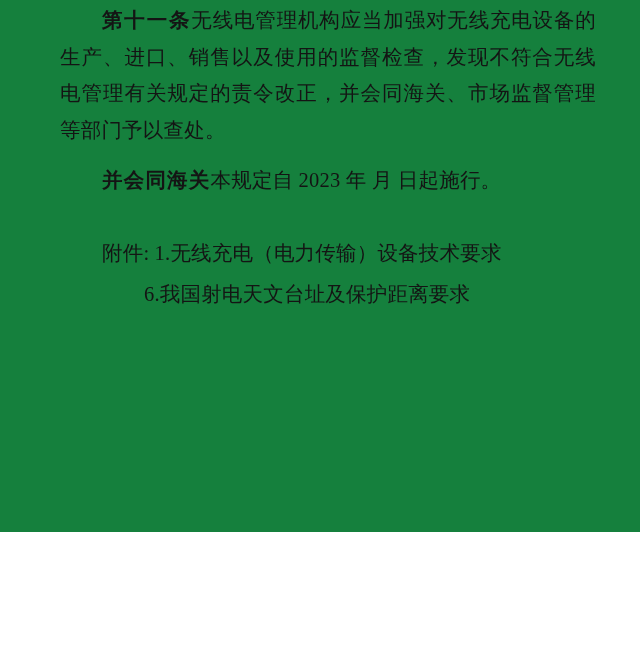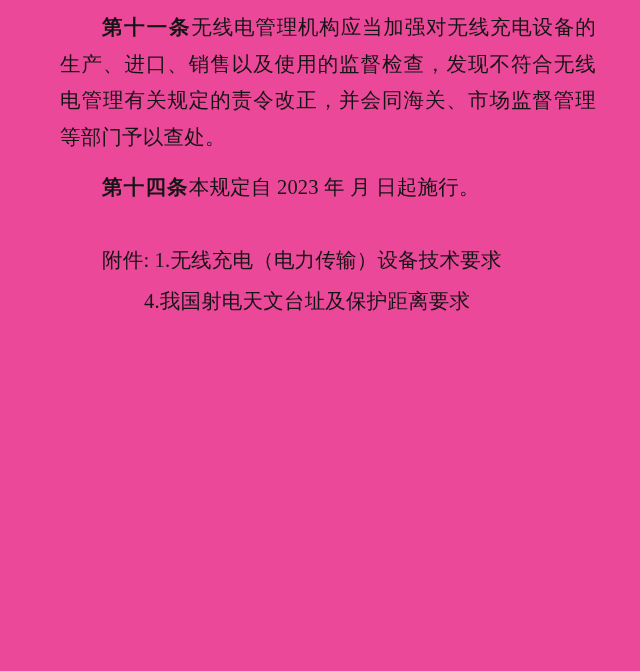--- a/index.html
+++ b/index.html
@@ -10,24 +10,24 @@
     width: 640px;
     height: 671px;
     background: #ffffff;
     font-family: "Liberation Serif", "DejaVu Serif", serif;
     color: #1a1a1a;
     overflow: hidden;
   }
   .page {
     position: relative;
     width: 640px;
-    height: 671px;
+    height: 532px;
     box-sizing: border-box;
-    padding: 9px 44px 0 60px;
-    background: #ec4899;
+    padding: 2px 44px 0 60px;
+    background: #15803d;
   }
   .para {
     font-size: 20.5px;
     line-height: 36.5px;
     text-align: justify;
     text-justify: inter-ideograph;
     margin: 0 0 2px 0;
     letter-spacing: 0.2px;
     color: #141414;
   }
@@ -66,21 +66,21 @@
 
   <div class="gap-small"></div>
 
 
   <div class="gap-small"></div>
 
 
   <div class="gap-small"></div>
 
   <p class="para indent">
-    <span class="art-label">第十四条</span><span>本规定自 2023 年  月  日起施行。</span>
+    <span class="art-label">并会同海关</span><span>本规定自 2023 年  月  日起施行。</span>
   </p>
 
   <div class="attach-block">
     <div class="attach-line first">附件: 1.无线充电（电力传输）设备技术要求</div>
-    <div class="attach-line second">4.我国射电天文台址及保护距离要求</div>
+    <div class="attach-line second">6.我国射电天文台址及保护距离要求</div>
   </div>
 
 </div>
 
 </body></html>

